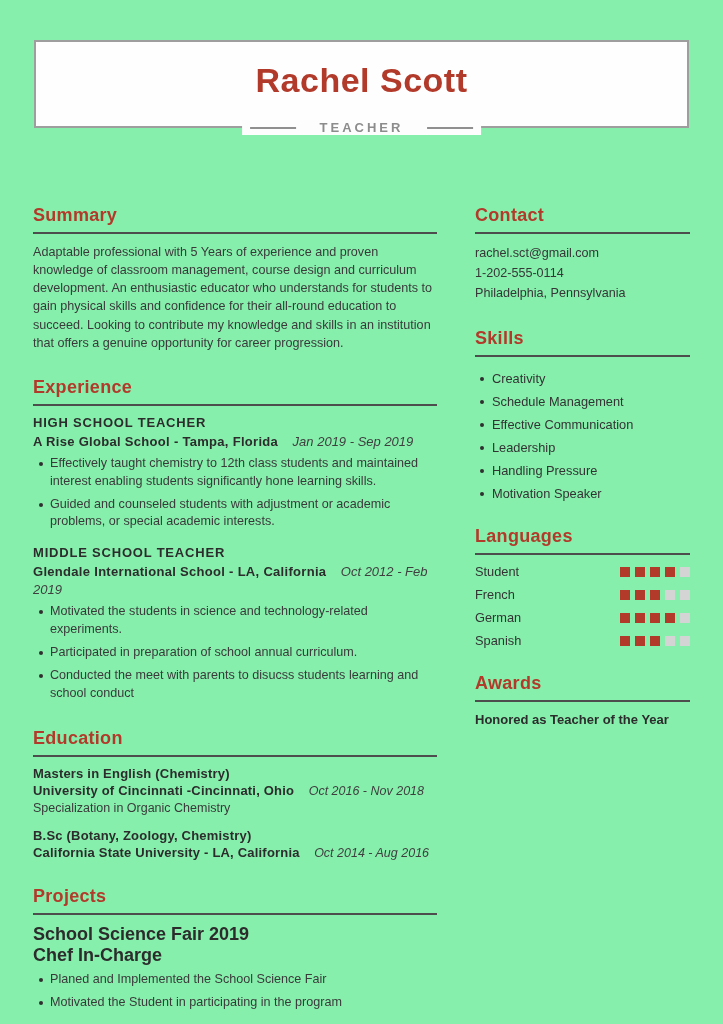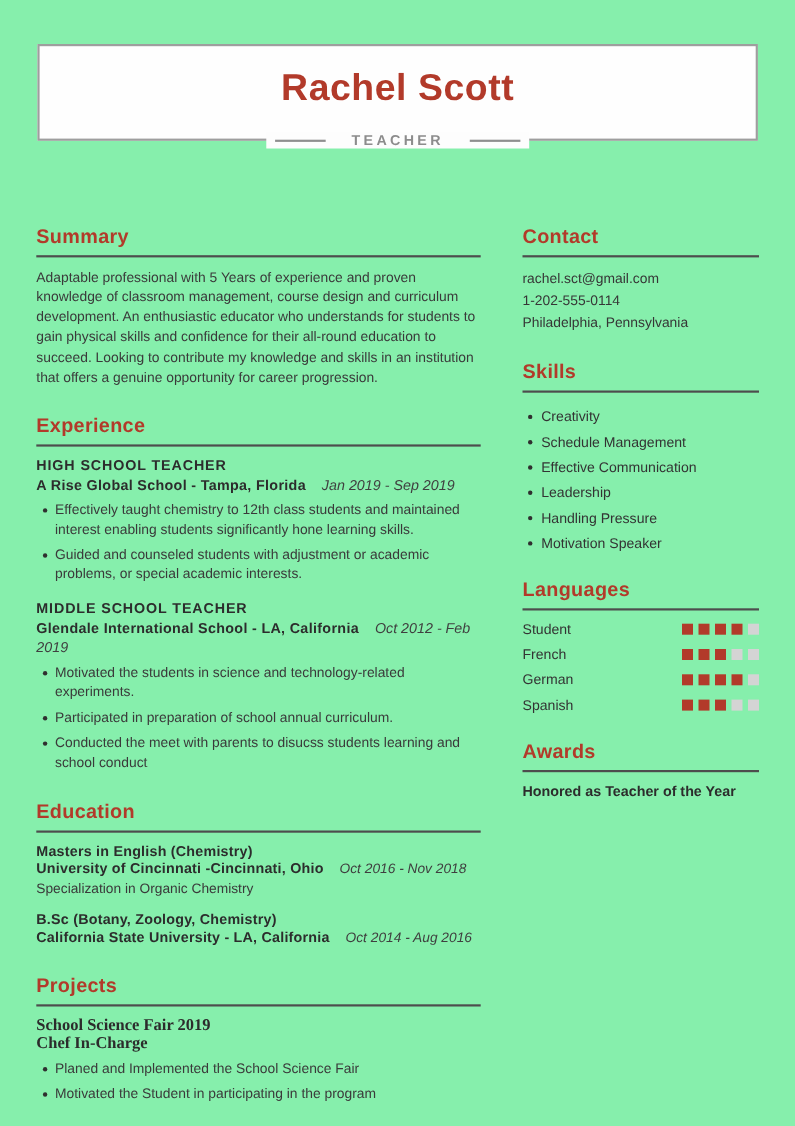--- a/index.html
+++ b/index.html
@@ -107,21 +107,21 @@
   }
 
   
   .edu { margin-bottom: 13px; }
   .edu:last-child { margin-bottom: 0; }
   .edu-degree, .edu-school { font-size: 13px; font-weight: bold; color: #2c2c2c; letter-spacing: 0.2px; }
   .edu-dates { font-size: 12.5px; font-style: italic; font-weight: normal; color: #3f3f3f; margin-left: 10px; }
   .edu-note { font-size: 12.5px; color: #3a3a3a; margin-top: 2px; }
 
   
-  .proj-name, .proj-role { font-size: 15px; font-weight: bold; color: #2c2c2c; font-family: Liberation Serif, serif; }
+  .proj-name, .proj-role { font-size: 18px; font-weight: bold; color: #2c2c2c; }
 
   
   .contact-line { font-size: 12.6px; color: #363636; line-height: 20px; }
 
   ul.skill-list { list-style: none; margin-top: 14px; }
   ul.skill-list li {
     position: relative;
     padding-left: 17px;
     font-size: 12.8px;
     color: #333;

